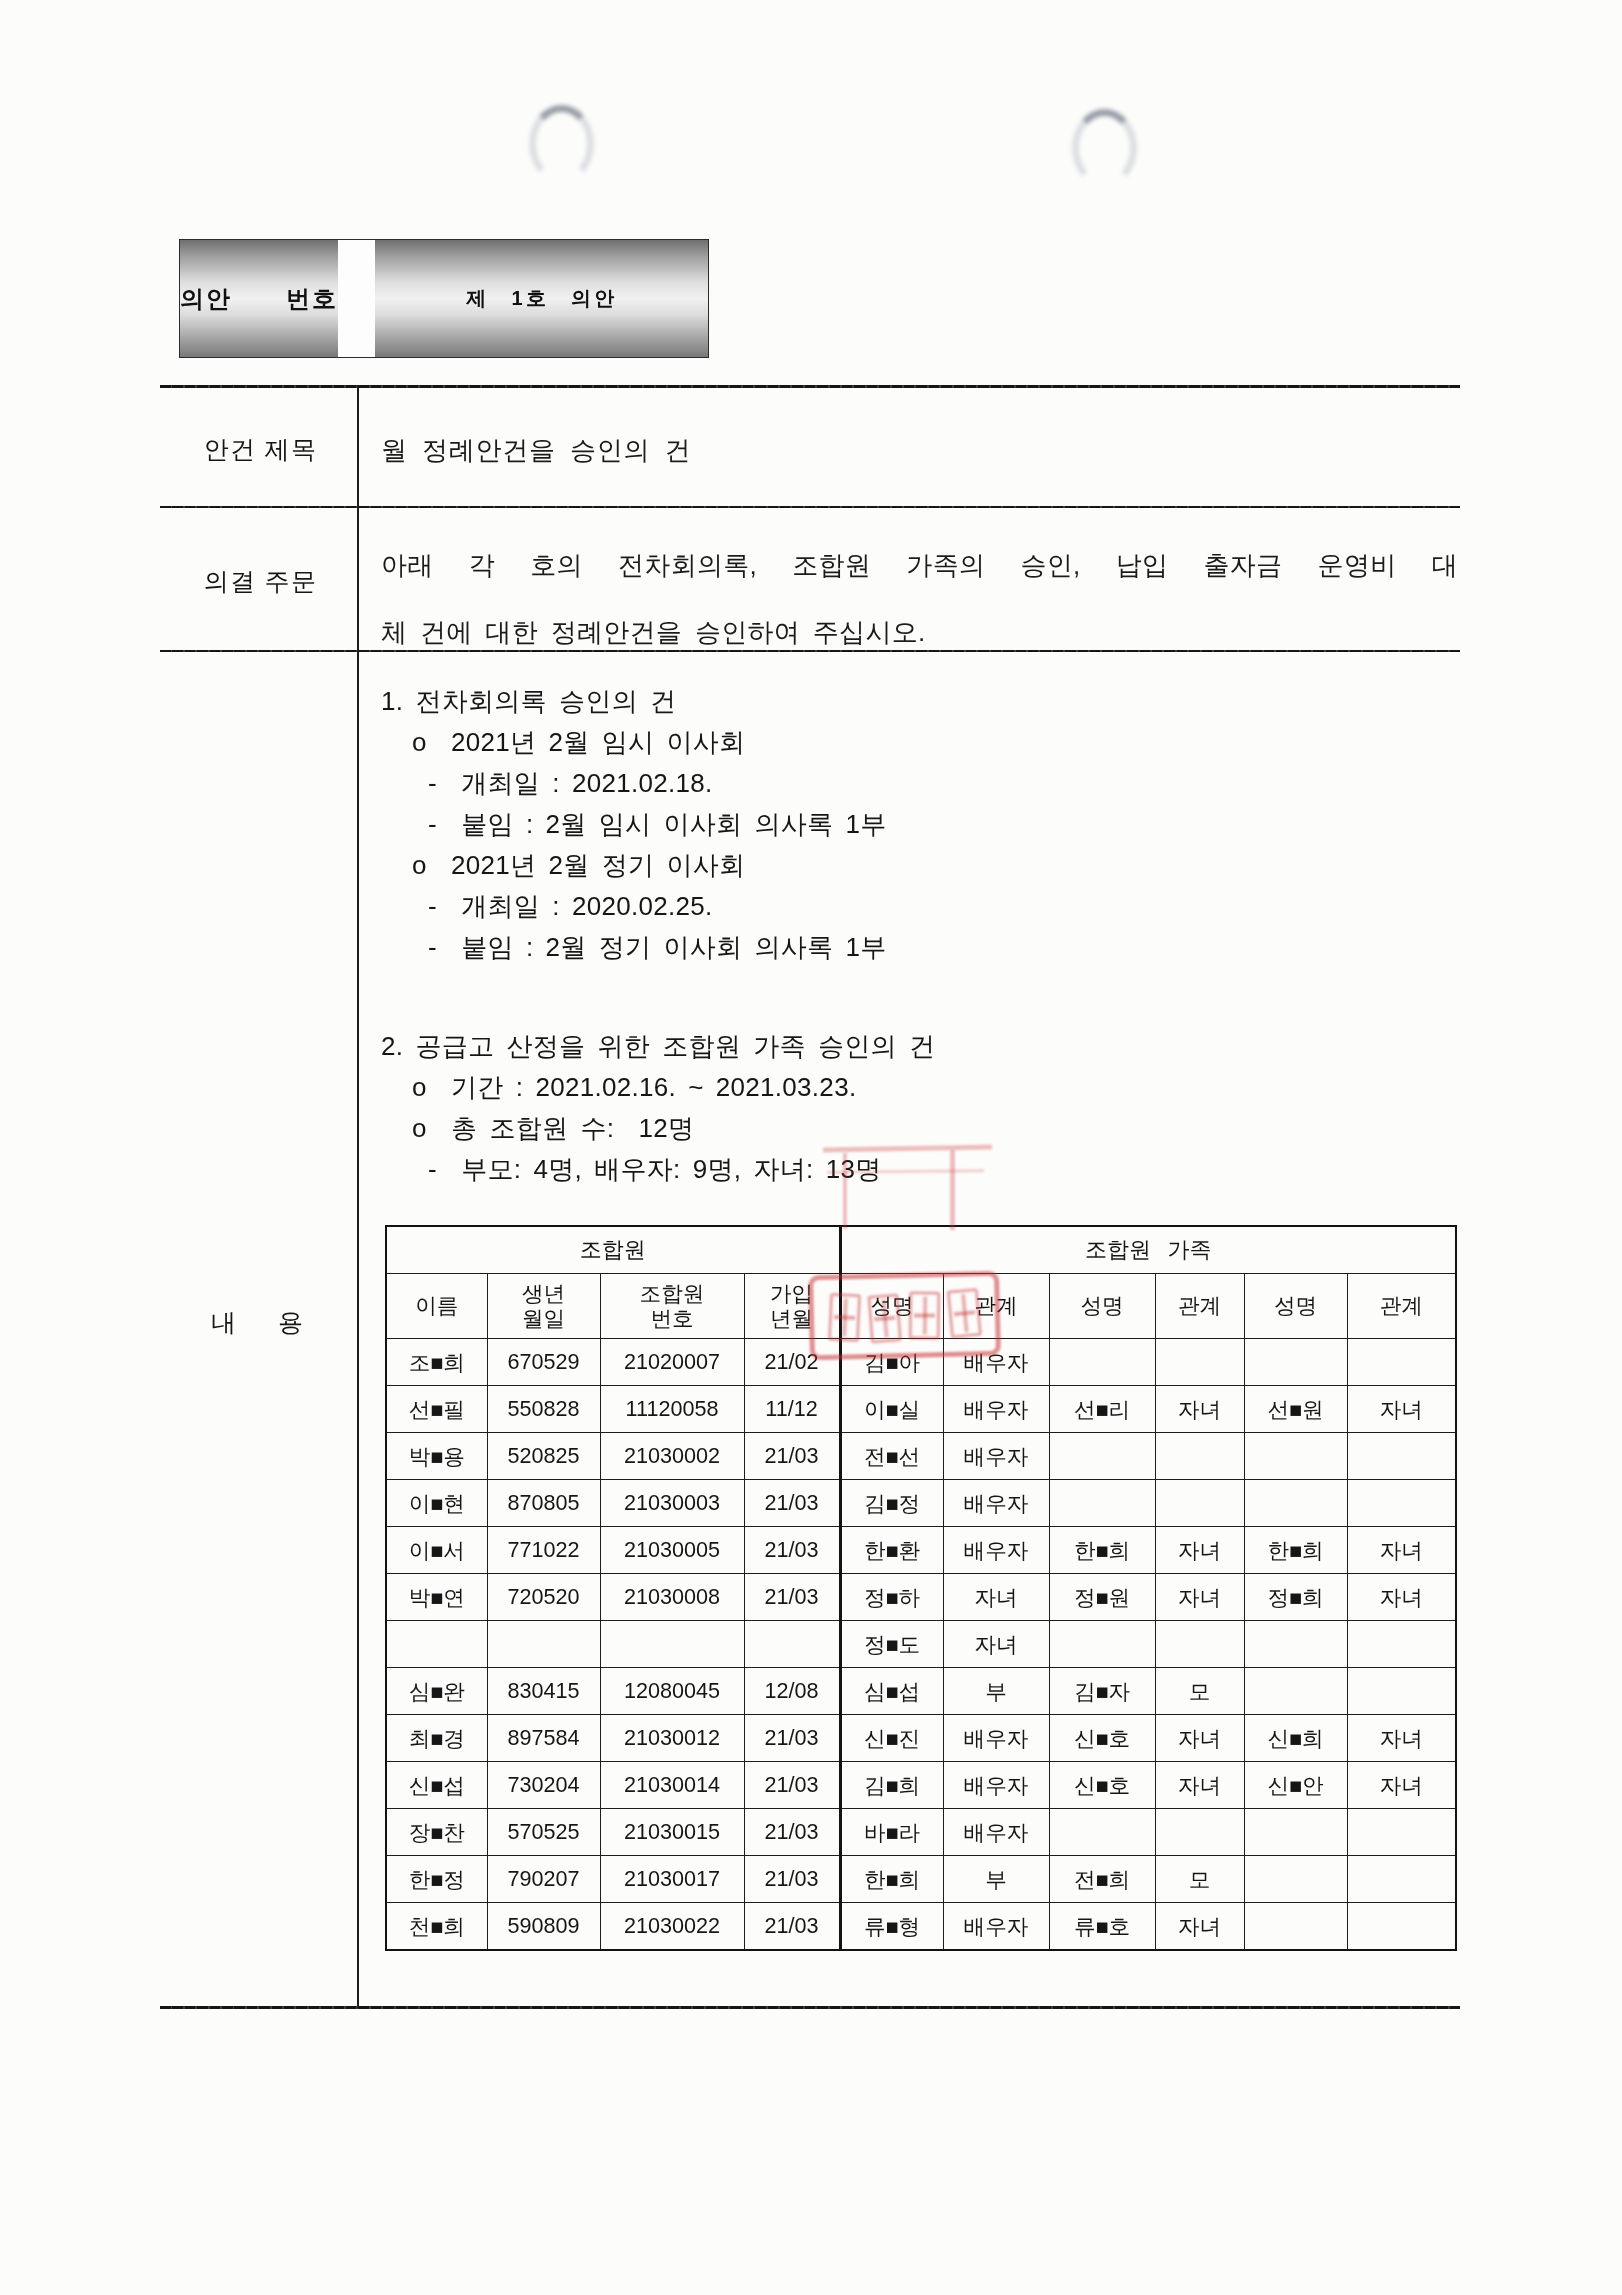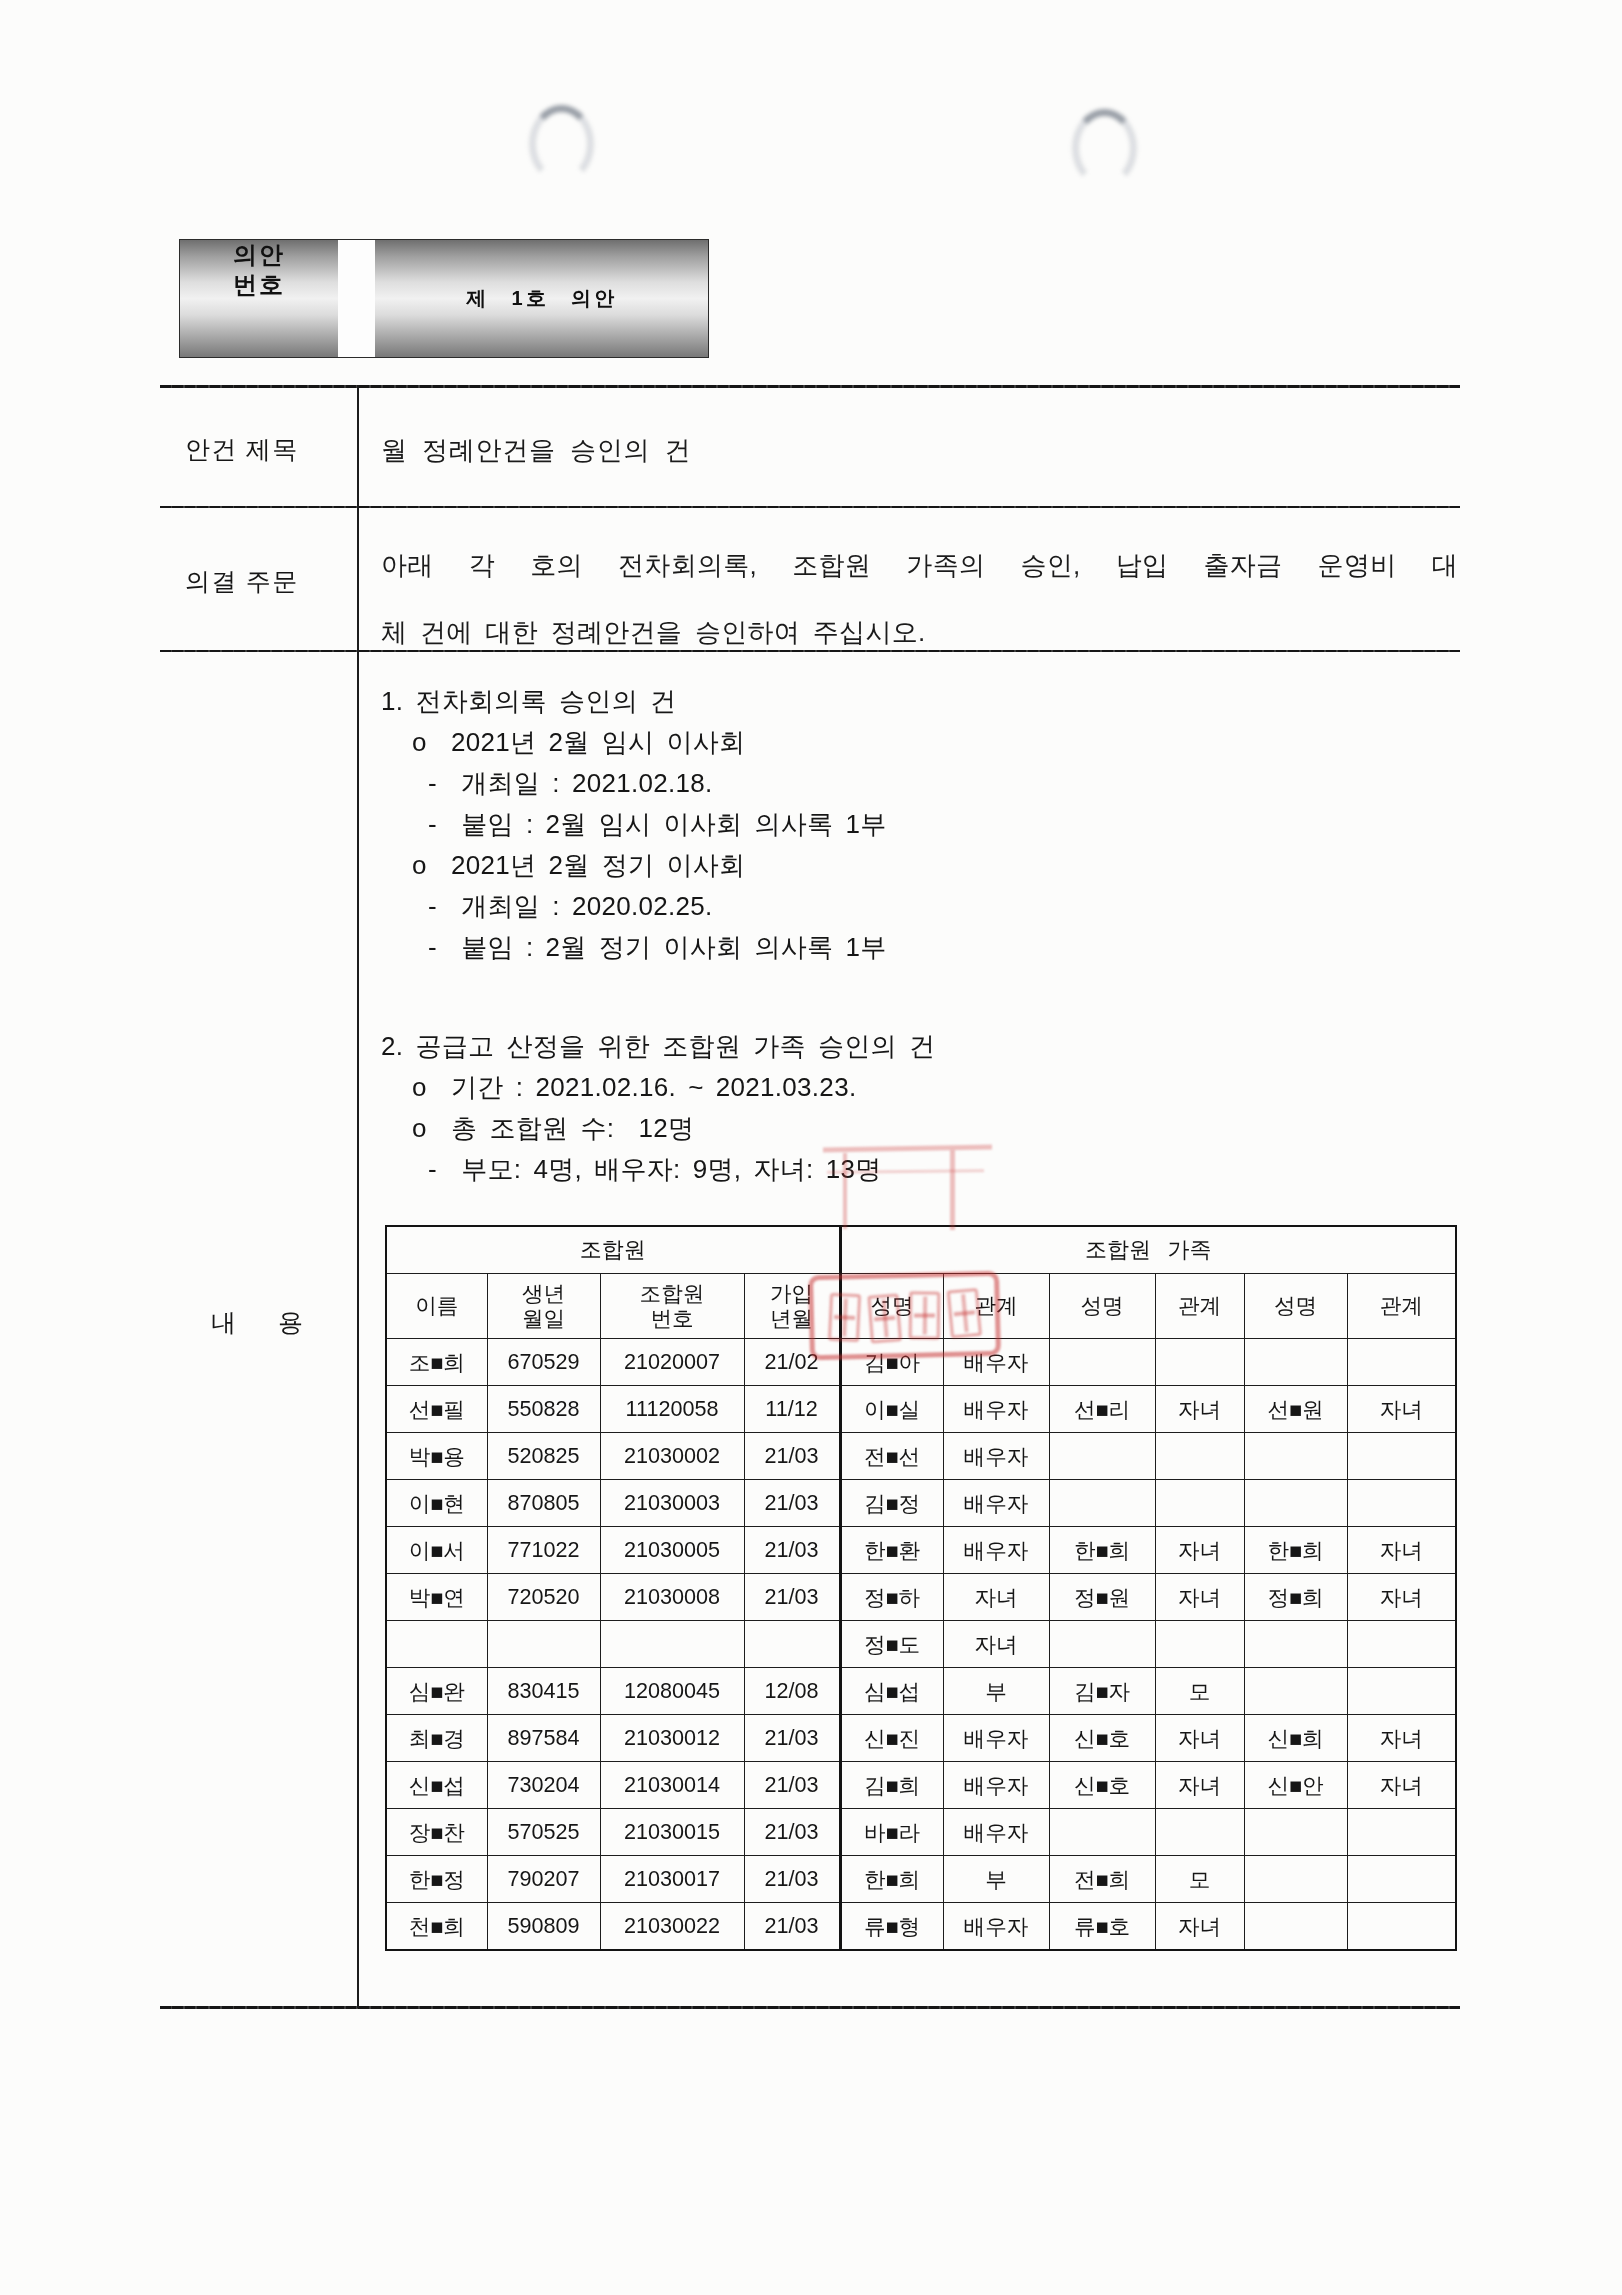--- a/index.html
+++ b/index.html
@@ -19,35 +19,35 @@
     filter:blur(2px);
   }
   
   .badge{
     position:absolute;left:179px;top:239px;width:530px;height:119px;
     border:1.3px solid #2b2b2b;box-sizing:border-box;
     background:linear-gradient(180deg,#6f6f6f 0%,#9f9f9f 14%,#dedede 36%,#f1f1f1 50%,#dcdcdc 64%,#9c9c9c 87%,#787878 100%);
   }
   .badge-label{
     position:absolute;left:0;top:0;width:158px;height:100%;
-    display:flex;flex-direction:column;align-items:center;justify-content:flex-start;
+    display:flex;flex-direction:row;align-items:center;justify-content:space-between;
     font-size:24px;font-weight:600;letter-spacing:2px;line-height:1.25;color:#111;
   }
   .badge-bar{position:absolute;left:158px;top:0;width:37px;height:100%;background:#fdfdfd;}
   .badge-title{
     position:absolute;left:194px;top:0;width:336px;height:100%;
     display:flex;align-items:center;justify-content:center;
     font-size:20px;font-weight:600;letter-spacing:3.3px;word-spacing:13px;color:#101010;
   }
   
   .hr{position:absolute;left:160px;width:1300px;background-image:repeating-linear-gradient(90deg,#161616 0 10.5px,#3d3d3d 10.5px 12.4px);}
   .vline{position:absolute;left:357px;top:385px;width:2px;height:1623px;background:#1c1c1c;}
   
   .rowlabel{
-    position:absolute;left:185px;width:151px;
+    position:absolute;left:185px;width:151px;text-align:center;
     font-size:25px;font-weight:500;letter-spacing:1.3px;color:#161616;
   }
   .content-label{
     position:absolute;left:211px;top:1306px;width:92px;
     display:flex;justify-content:space-between;
     font-size:25px;font-weight:500;color:#161616;
   }
   
   .title-value{
     position:absolute;left:381px;top:433px;

